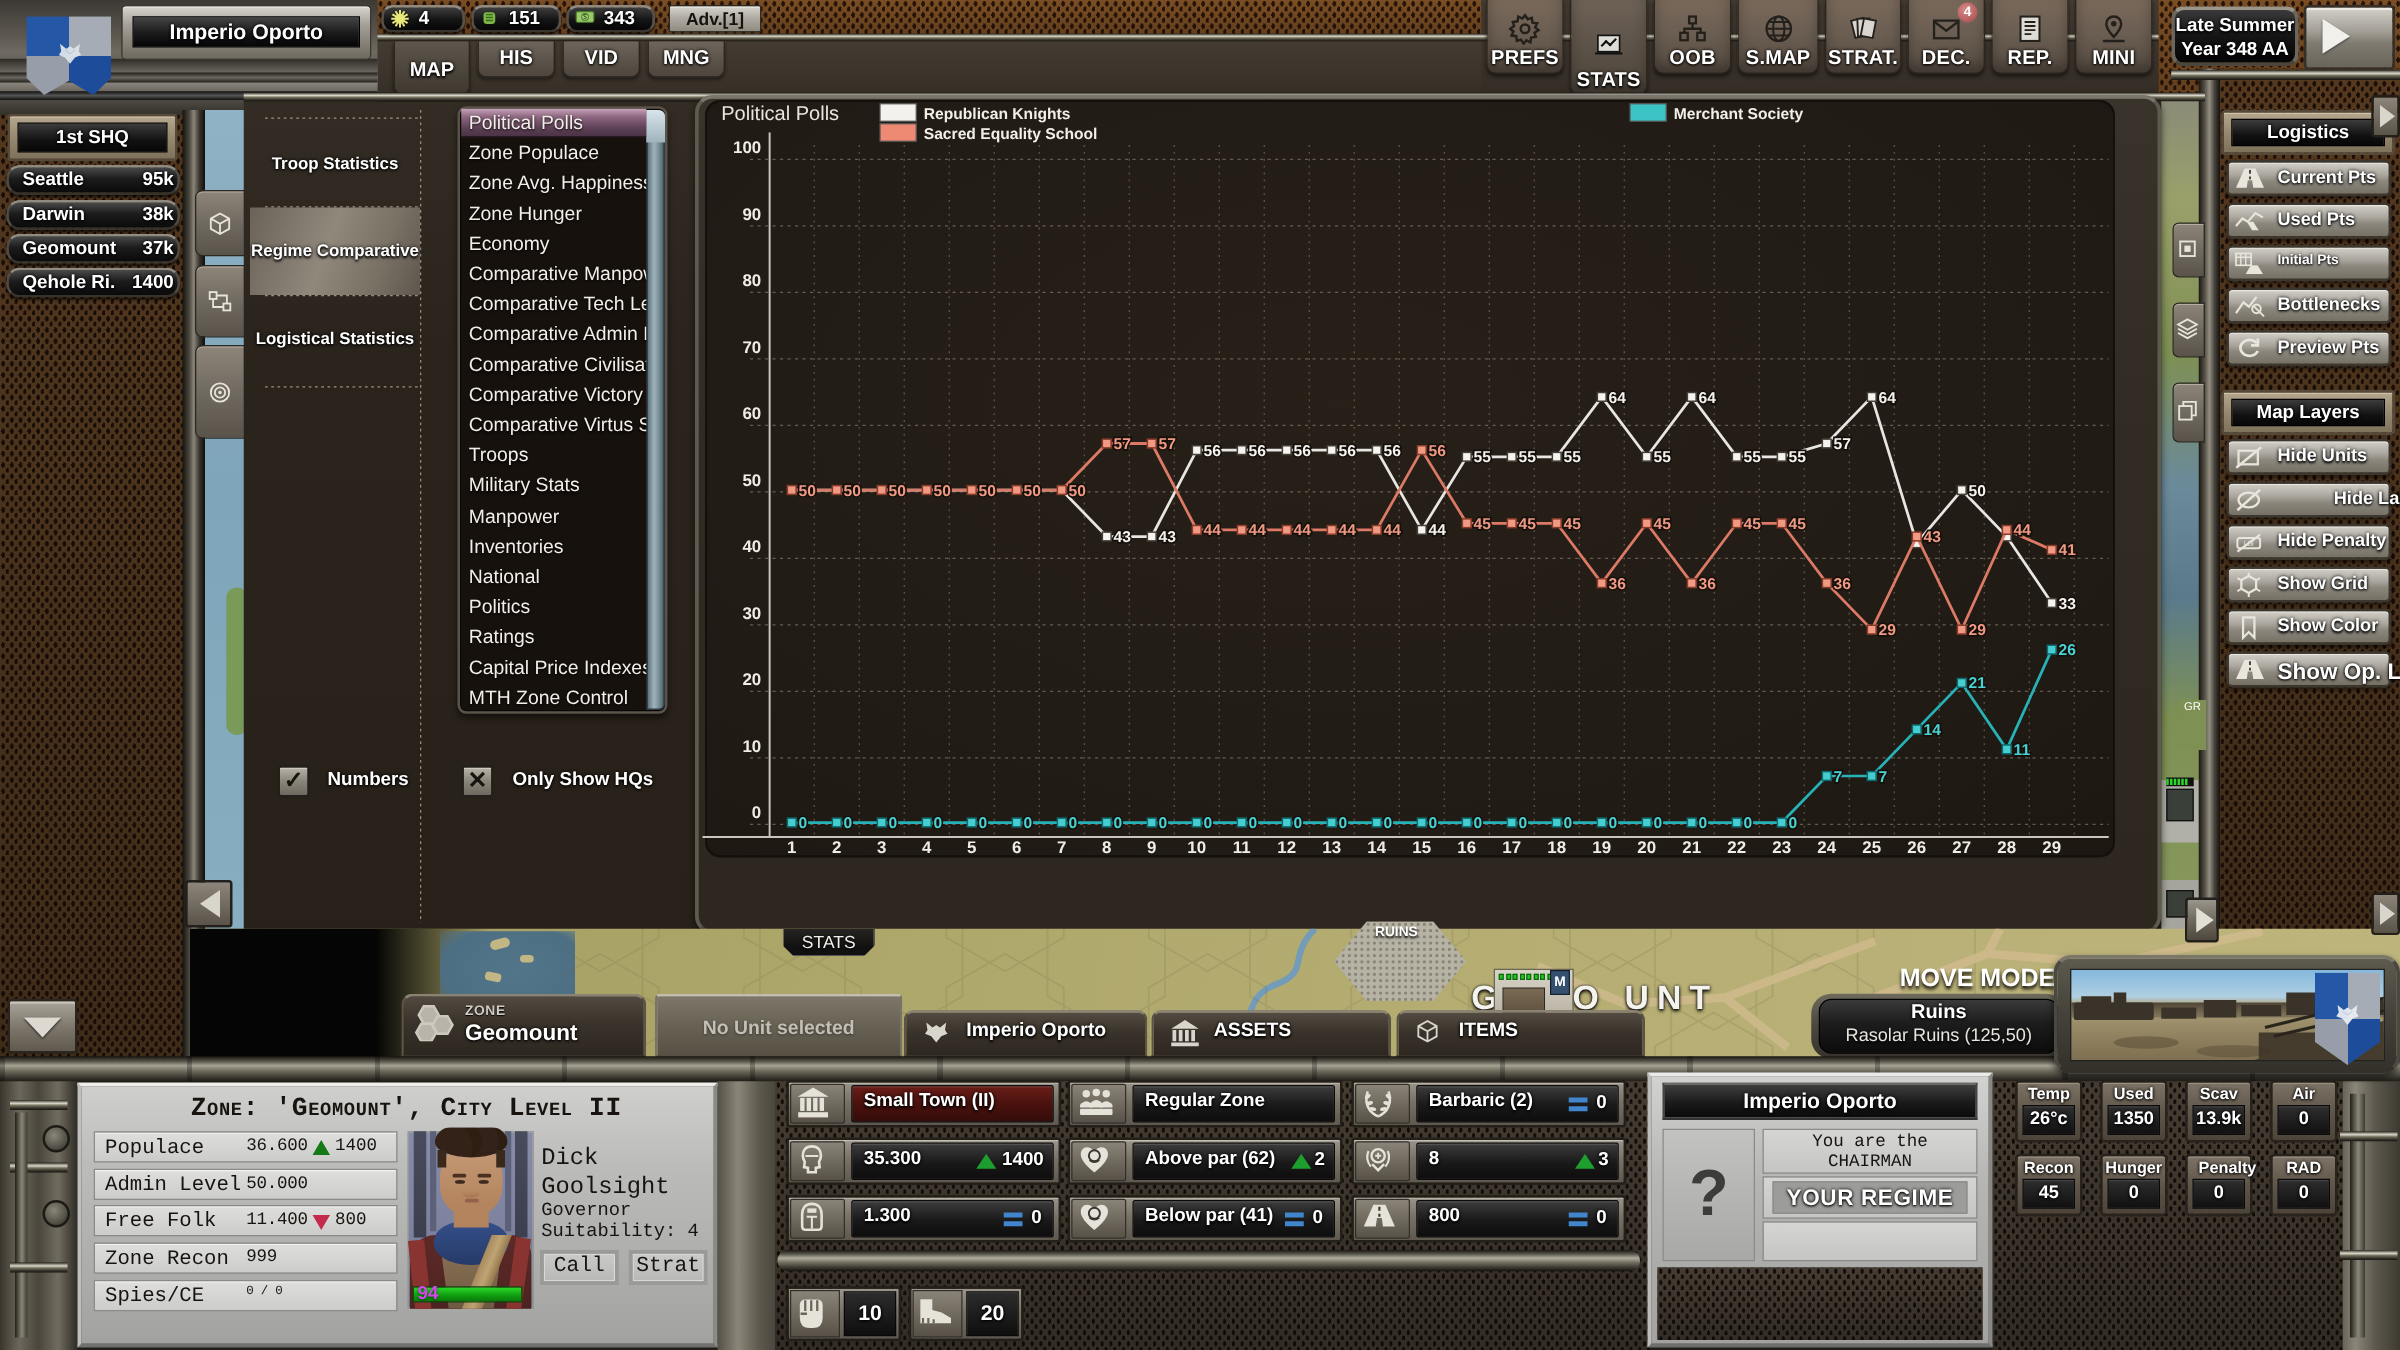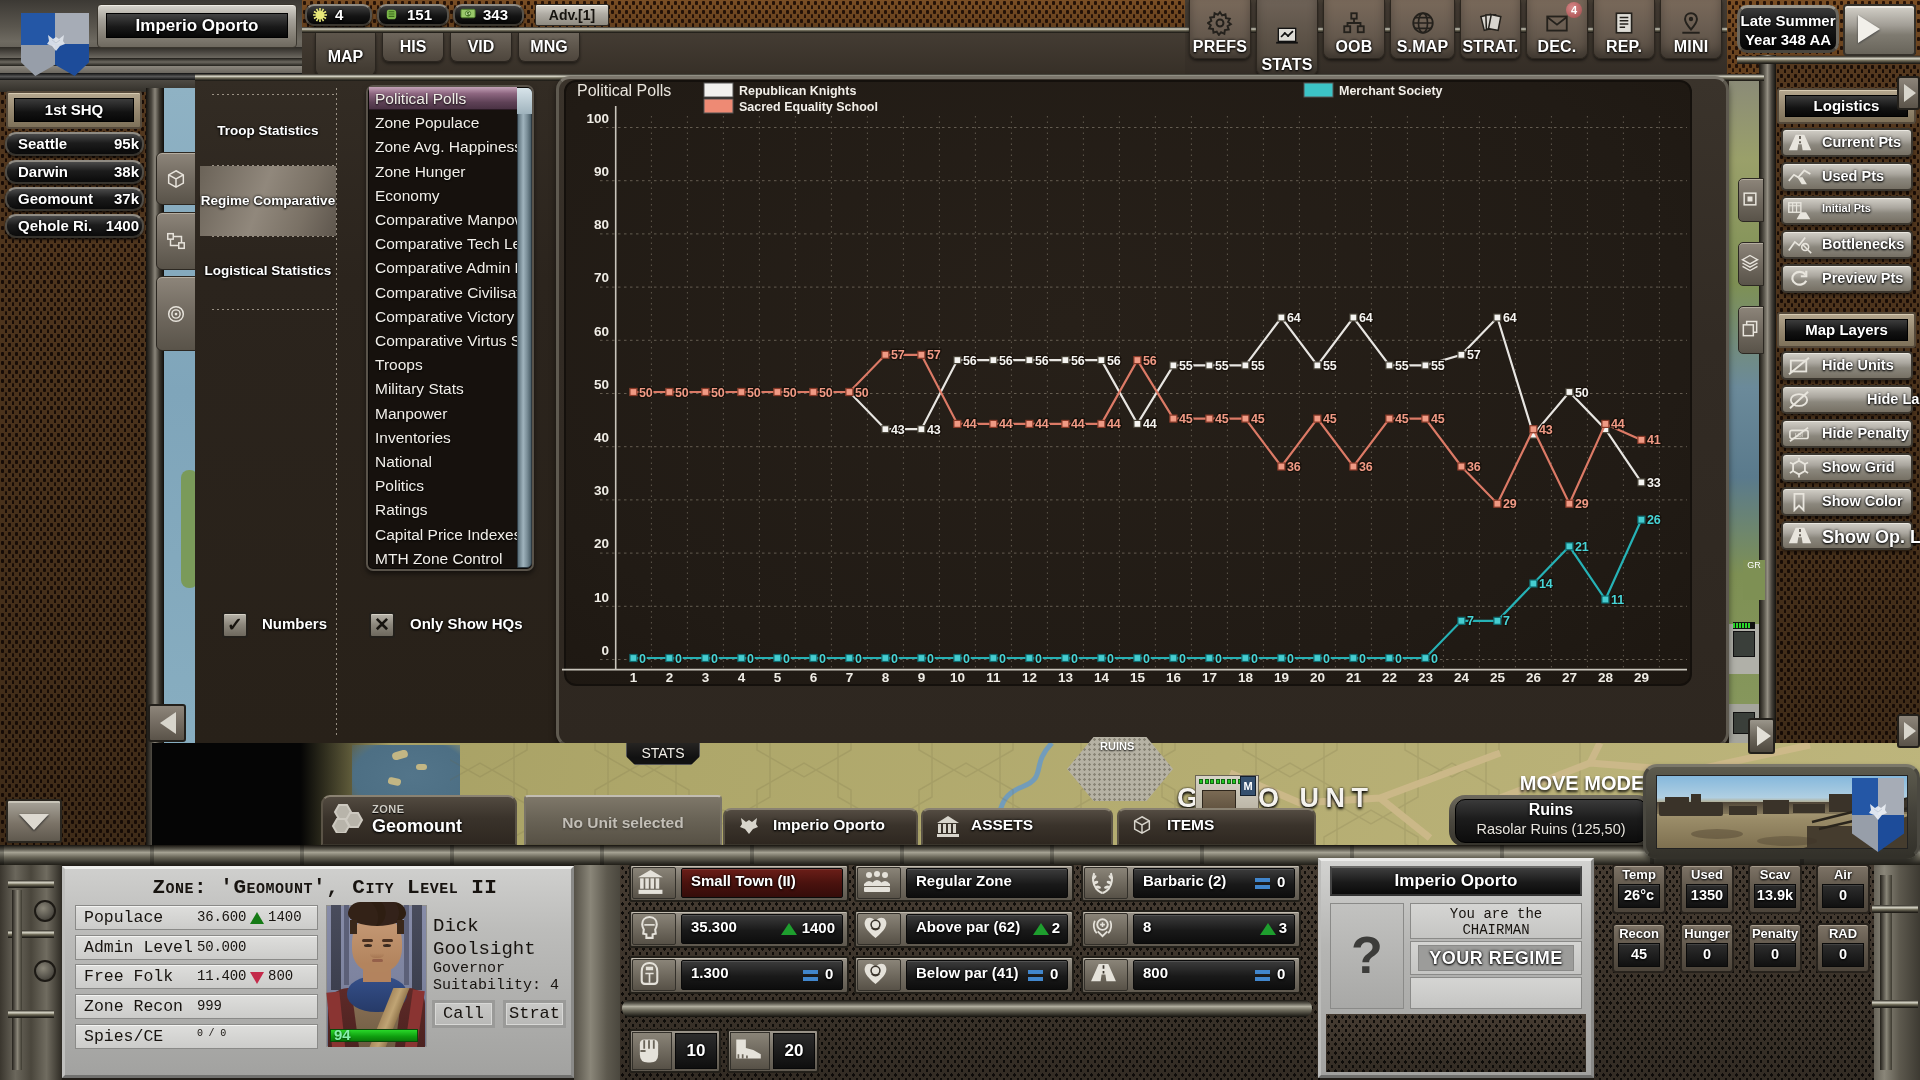--- a/index.html
+++ b/index.html
@@ -662,21 +662,21 @@
 <div class="abs" style="left:364px;top:944px;width:8px;height:3.4px;background:#3a2a20;border-radius:50%;"></div>
 <div class="abs" style="left:383px;top:944px;width:8px;height:3.4px;background:#3a2a20;border-radius:50%;"></div>
 <div class="abs" style="left:370px;top:950px;width:14px;height:8px;background:linear-gradient(180deg,rgba(0,0,0,0) 40%,rgba(130,80,50,.3));border-radius:40%;"></div>
 <div class="abs" style="left:372px;top:959px;width:11px;height:3px;background:#95604a;border-radius:3px;"></div>
 <div class="abs" style="left:326px;top:988px;width:101px;height:59px;overflow:hidden;">
     <div style="position:absolute;left:52px;top:-8px;width:15px;height:95px;background:linear-gradient(90deg,#a88a5e,#c0a474 50%,#94784e);transform:rotate(22deg);"></div>
     <div style="position:absolute;left:4px;top:4px;width:13px;height:70px;background:#8a3432;transform:rotate(-6deg);"></div>
     <div style="position:absolute;left:82px;top:2px;width:12px;height:70px;background:#8a3432;transform:rotate(8deg);"></div>
   </div>
 <div class="abs" style="left:330px;top:1029px;width:88px;height:13px;background:linear-gradient(180deg,#29d829,#0f9c0f 60%,#0a7a0a);border:1px solid #0a4a0a;"></div>
-<div class="abs" style="left:334px;top:1026px;width:30px;height:17px;font-size:15px;font-weight:bold;color:#86efac;text-shadow:0 1px 2px #064006;">94</div>
+<div class="abs" style="left:334px;top:1026px;width:30px;height:17px;font-size:15px;font-weight:bold;color:#d946ef;text-shadow:0 1px 2px #064006;">94</div>
 <div class="abs mono" style="left:433px;top:915px;width:130px;height:20px;font-size:19px;color:#17130f;">Dick</div>
 <div class="abs mono" style="left:433px;top:938px;width:140px;height:20px;font-size:19px;color:#17130f;">Goolsight</div>
 <div class="abs mono" style="left:433px;top:960px;width:130px;height:16px;font-size:15px;color:#17130f;">Governor</div>
 <div class="abs mono" style="left:433px;top:977px;width:140px;height:16px;font-size:15px;color:#17130f;">Suitability: 4</div>
 <div class="abs" style="left:432px;top:1000px;width:63px;height:28px;background:linear-gradient(180deg,#cacac8,#b8b8b6);border:3px solid #9a9a98;box-shadow:inset 0 0 0 1px #d8d8d6;"></div>
 <div class="abs mono" style="left:432px;top:1004px;width:63px;height:20px;text-align:center;font-size:17px;color:#17130f;">Call</div>
 <div class="abs" style="left:503px;top:1000px;width:63px;height:28px;background:linear-gradient(180deg,#cacac8,#b8b8b6);border:3px solid #9a9a98;box-shadow:inset 0 0 0 1px #d8d8d6;"></div>
 <div class="abs mono" style="left:503px;top:1004px;width:63px;height:20px;text-align:center;font-size:17px;color:#17130f;">Strat</div>
 <div class="abs" style="left:629px;top:864px;width:220px;height:38px;background:linear-gradient(180deg,#9a948a,#777166 45%,#5e584e);border:2px solid #23201a;border-radius:3px;box-shadow:inset 0 1px 0 #c2bcb0;"></div>
 <div class="abs" style="left:632px;top:867px;width:44px;height:32px;background:linear-gradient(180deg,#8a8478,#6b655a 60%,#575147);border:1px solid #33302a;border-radius:2px;"></div>
@@ -842,21 +842,21 @@
 <div class="abs btxt" style="left:1822px;top:887px;width:42px;height:18px;text-align:center;font-size:14.5px;">0</div>
 <div class="abs" style="left:1612px;top:923px;width:54px;height:50px;background:linear-gradient(180deg,#7d7366,#5f564a 50%,#4c443a);border:2px solid #28231d;border-radius:4px;box-shadow:inset 0 1px 0 #a89d8e;"></div>
 <div class="abs btxt" style="left:1612px;top:926px;width:54px;height:14px;text-align:center;font-size:13px;">Recon</div>
 <div class="abs" style="left:1618px;top:943px;width:42px;height:24px;background:linear-gradient(180deg,#2e2e2e,#101010);border:1px solid #0a0a0a;box-shadow:inset 0 1px 0 rgba(255,255,255,.1);"></div>
 <div class="abs btxt" style="left:1618px;top:946px;width:42px;height:18px;text-align:center;font-size:14.5px;">45</div>
 <div class="abs" style="left:1680px;top:923px;width:54px;height:50px;background:linear-gradient(180deg,#7d7366,#5f564a 50%,#4c443a);border:2px solid #28231d;border-radius:4px;box-shadow:inset 0 1px 0 #a89d8e;"></div>
 <div class="abs btxt" style="left:1680px;top:926px;width:54px;height:14px;text-align:center;font-size:13px;">Hunger</div>
 <div class="abs" style="left:1686px;top:943px;width:42px;height:24px;background:linear-gradient(180deg,#2e2e2e,#101010);border:1px solid #0a0a0a;box-shadow:inset 0 1px 0 rgba(255,255,255,.1);"></div>
 <div class="abs btxt" style="left:1686px;top:946px;width:42px;height:18px;text-align:center;font-size:14.5px;">0</div>
 <div class="abs" style="left:1748px;top:923px;width:54px;height:50px;background:linear-gradient(180deg,#7d7366,#5f564a 50%,#4c443a);border:2px solid #28231d;border-radius:4px;box-shadow:inset 0 1px 0 #a89d8e;"></div>
-<div class="abs btxt" style="left:1748px;top:926px;width:54px;height:14px;text-align:center;font-size:13px;">Penalty</div>
+<div class="abs btxt" style="left:1748px;top:926px;width:68px;height:14px;text-align:center;font-size:13px;">Penalty</div>
 <div class="abs" style="left:1754px;top:943px;width:42px;height:24px;background:linear-gradient(180deg,#2e2e2e,#101010);border:1px solid #0a0a0a;box-shadow:inset 0 1px 0 rgba(255,255,255,.1);"></div>
 <div class="abs btxt" style="left:1754px;top:946px;width:42px;height:18px;text-align:center;font-size:14.5px;">0</div>
 <div class="abs" style="left:1816px;top:923px;width:54px;height:50px;background:linear-gradient(180deg,#7d7366,#5f564a 50%,#4c443a);border:2px solid #28231d;border-radius:4px;box-shadow:inset 0 1px 0 #a89d8e;"></div>
 <div class="abs btxt" style="left:1816px;top:926px;width:54px;height:14px;text-align:center;font-size:13px;">RAD</div>
 <div class="abs" style="left:1822px;top:943px;width:42px;height:24px;background:linear-gradient(180deg,#2e2e2e,#101010);border:1px solid #0a0a0a;box-shadow:inset 0 1px 0 rgba(255,255,255,.1);"></div>
 <div class="abs btxt" style="left:1822px;top:946px;width:42px;height:18px;text-align:center;font-size:14.5px;">0</div>
 <div class="abs" style="left:1643px;top:764px;width:277px;height:95px;background:linear-gradient(180deg,#5d5b4e,#44423a 50%,#33312a);border:3px solid;border-color:#7b786a #4a4840 #33312a #4a4840;border-radius:14px;box-shadow:0 3px 5px rgba(0,0,0,.5);"></div>
 <div class="abs" style="left:1656px;top:775px;width:252px;height:74px;overflow:hidden;border:1px solid #222;background:linear-gradient(180deg,#85b8dc,#b0cfe2 30%,#b3a782 38%,#9a8c68 60%,#7e7050);">
     <div style="position:absolute;left:0;top:26px;width:252px;height:12px;background:linear-gradient(180deg,rgba(60,50,40,.85),rgba(60,50,40,.3));"></div>
     <svg style="position:absolute;left:0;top:10px;" width="252" height="64">

